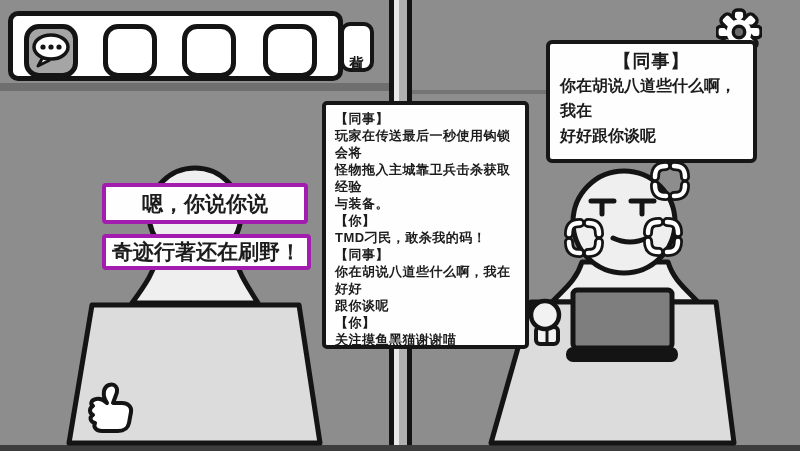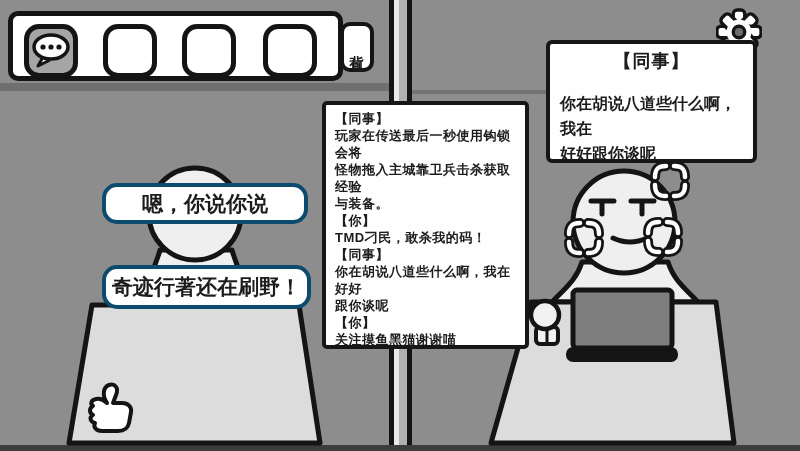--- a/index.html
+++ b/index.html
@@ -12,43 +12,43 @@
   }
   .abs{position:absolute;}
   .seam-l{left:0;top:83px;width:396px;height:8px;background:#6f6f6f;z-index:1;}
   .seam-r{left:389px;top:90px;width:240px;height:4px;background:#747474;z-index:1;}
   .pole{left:389px;top:0;width:23px;height:447px;z-index:2;
     background:linear-gradient(90deg,#141414 0 5px,#e9e9e9 5px 10px,#b0b0b0 10px 18px,#141414 18px 23px);}
   .floor-strip{left:0;top:445px;width:800px;height:6px;background:#3d3d3d;z-index:3;}
   #scene-svg{left:0;top:0;z-index:4;}
   
   .bubble{
-    background:#fefefe;border:4px solid #0c4a6e;border-radius:15px;
+    background:#fefefe;border:4px solid #a21caf;border-radius:4px;
     display:flex;align-items:center;justify-content:center;
     z-index:6;text-align:left;
   }
   #pb1{left:102px;top:183px;width:206px;height:41px;font-size:21px;}
-  #pb2{left:102px;top:234px;width:209px;height:44px;font-size:21px;margin-top:31px;}
+  #pb2{left:102px;top:234px;width:209px;height:36px;font-size:21px;}
   #pb3{left:102px;top:284px;width:211px;height:40px;font-size:21px;}
   #chat-panel{
     left:322px;top:101px;width:207px;height:248px;
     background:#fefefe;border:4px solid #161616;border-radius:5px;
     z-index:6;overflow:hidden;padding:5px 9px;
   }
   #chat-text{
     white-space:pre-line;font-size:13px;line-height:17px;
     font-weight:700;letter-spacing:0.5px;
   }
   #colleague-bubble{
     left:546px;top:40px;width:211px;height:123px;
     background:#fefefe;border:4px solid #161616;border-radius:6px;
     z-index:6;padding:5px 10px 0 10px;
   }
   #colleague-bubble .title{text-align:center;font-size:18px;letter-spacing:1px;}
-  #colleague-bubble .body{white-space:pre-line;font-size:16px;line-height:25px;margin-top:18px;}
+  #colleague-bubble .body{white-space:pre-line;font-size:16px;line-height:25px;margin-top:2px;font-family:Liberation Mono, monospace;}
   
   #hotbar{
     left:8px;top:11px;width:335px;height:70px;background:#ffffff;
     border:5px solid #141414;border-radius:10px;z-index:7;
   }
   .slot{
     position:absolute;top:8px;width:54px;height:54px;background:#ffffff;
     border:5px solid #141414;border-radius:15px;
     display:flex;align-items:center;justify-content:center;
   }

